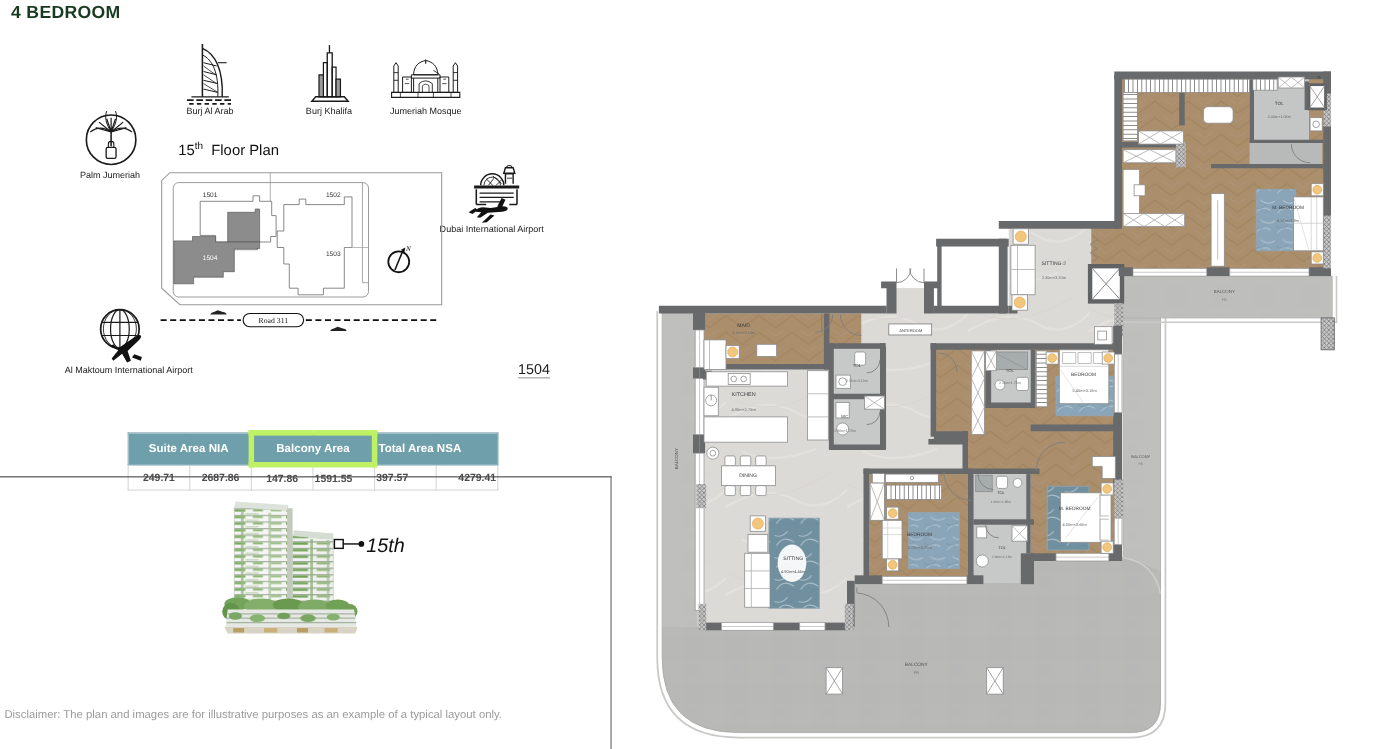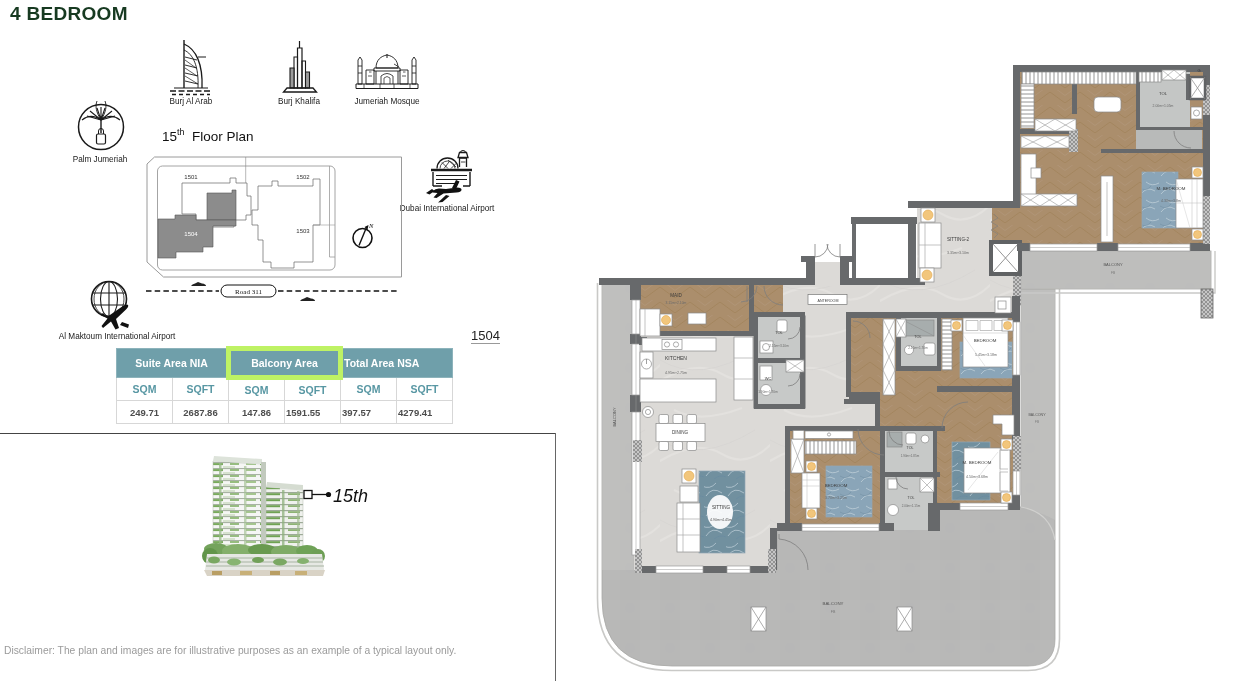--- a/index.html
+++ b/index.html
@@ -3,21 +3,21 @@
 <meta charset="utf-8">
 <style>
   html,body{margin:0;padding:0;}
   body{width:1249px;height:681px;position:relative;background:#ffffff;
        font-family:"Liberation Sans", sans-serif;overflow:hidden;}
   .abs{position:absolute;}
 </style>
 </head>
 <body>
 
-<div class="abs" style="left:10px;top:3px;font-size:19px;font-weight:bold;color:#173a21;letter-spacing:0.3px;">4 BEDROOM</div>
+<div class="abs" style="left:10px;top:3px;font-size:16px;font-weight:bold;color:#173a21;letter-spacing:0.3px;">4 BEDROOM</div>
 
 <svg class="abs" id="icons" style="left:0;top:0;" width="556" height="681" viewBox="0 0 556 681">
 <g stroke="#1a1a1a" fill="none" stroke-width="1.1">
 
   <g>
     <path d="M184,40 V88" stroke-width="1.4"></path>
     <path d="M184,44 C196,49 203,64 202,88" stroke-width="1.3"></path>
     <path d="M184,50 C193,54 199,66 198,88" stroke-width="0.9"></path>
     <path d="M185,57 L197,60 M185,65 L197,68 M185,73 L198,76 M185,81 L198,84" stroke-width="0.9"></path>
     <path d="M185,60 L196,68 M185,68 L197,76 M185,76 L198,84" stroke-width="0.7"></path>
@@ -144,50 +144,42 @@
   <text x="248.5" y="294" font-family="Liberation Serif, serif" font-size="7" fill="#111" text-anchor="middle">Road  311</text>
 
   <path d="M191,286 q1,-2 4,-2.5 l3,-1.5 4,1.5 q4,0.5 4,2.5 Z" fill="#222"></path>
 
   <path d="M300,301 q1,-2 4,-2.5 l3,-1.5 4,1.5 q4,0.5 4,2.5 Z" fill="#222"></path>
 </svg>
 
 <div class="abs" style="left:471px;top:328px;font-size:13px;color:#222;border-bottom:1px solid #999;padding-bottom:0px;">1504</div>
 
 <div class="abs" style="left:116px;top:346px;">
-<table style="border-collapse:collapse;table-layout:fixed;width:336px;font-family:'Liberation Sans',sans-serif;">
+<table style="border-collapse:collapse;table-layout:fixed;width:336px;font-family:'Liberation Sans',sans-serif;margin-top:45px;">
       <colgroup>
         <col style="width:56px">
         <col style="width:56px">
         <col style="width:56px">
         <col style="width:56px">
         <col style="width:56px">
         <col style="width:56px">
       </colgroup>
 <tbody>
         <tr style="background:#6f9faa;color:#fff;font-weight:bold;font-size:10.5px;">
  <td colspan="2" style="height:22px;text-align:center;border:1px solid #8db3bb;">Suite Area NIA</td>
  <td colspan="2" style="height:22px;text-align:center;border:5px solid #bef264;">Balcony Area</td>
  <td colspan="2" style="height:22px;border:1px solid #8db3bb;">Total Area NSA</td>
 </tr>
-<tr style="color:#5897a3;font-weight:bold;font-size:10.5px;">
- <td style="height:20px;text-align:center;border:1px solid #d7d7d7;">SQM</td>
- <td style="text-align:center;border:1px solid #d7d7d7;">SQFT</td>
- <td style="text-align:center;border:1px solid #d7d7d7;">SQM</td>
- <td style="text-align:center;border:1px solid #d7d7d7;">SQFT</td>
- <td style="text-align:center;border:1px solid #d7d7d7;">SQM</td>
- <td style="text-align:center;border:1px solid #d7d7d7;">SQFT</td>
-</tr>
 <tr style="color:#4d4d4d;font-weight:bold;font-size:9.5px;">
  <td style="height:20px;text-align:center;border:1px solid #d7d7d7;">249.71</td>
  <td style="text-align:center;border:1px solid #d7d7d7;">2687.86</td>
  <td style="text-align:center;border:1px solid #d7d7d7;">147.86</td>
  <td style="text-align:left;border:1px solid #d7d7d7;">1591.55</td>
  <td style="text-align:left;border:1px solid #d7d7d7;">397.57</td>
- <td style="text-align:left;border:1px solid #d7d7d7;">4279.41</td>
+ <td style="text-align:right;border:1px solid #d7d7d7;">4279.41</td>
 </tr>
 </tbody>
     </table>
 </div>
 
 <div class="abs" style="left:0;top:433px;width:556px;height:1px;background:#444;"></div>
 <div class="abs" style="left:555px;top:433px;width:1px;height:248px;background:#666;"></div>
 
 <svg class="abs" id="building" style="left:0;top:0;" width="556" height="681" viewBox="0 0 556 681">
   <defs>

